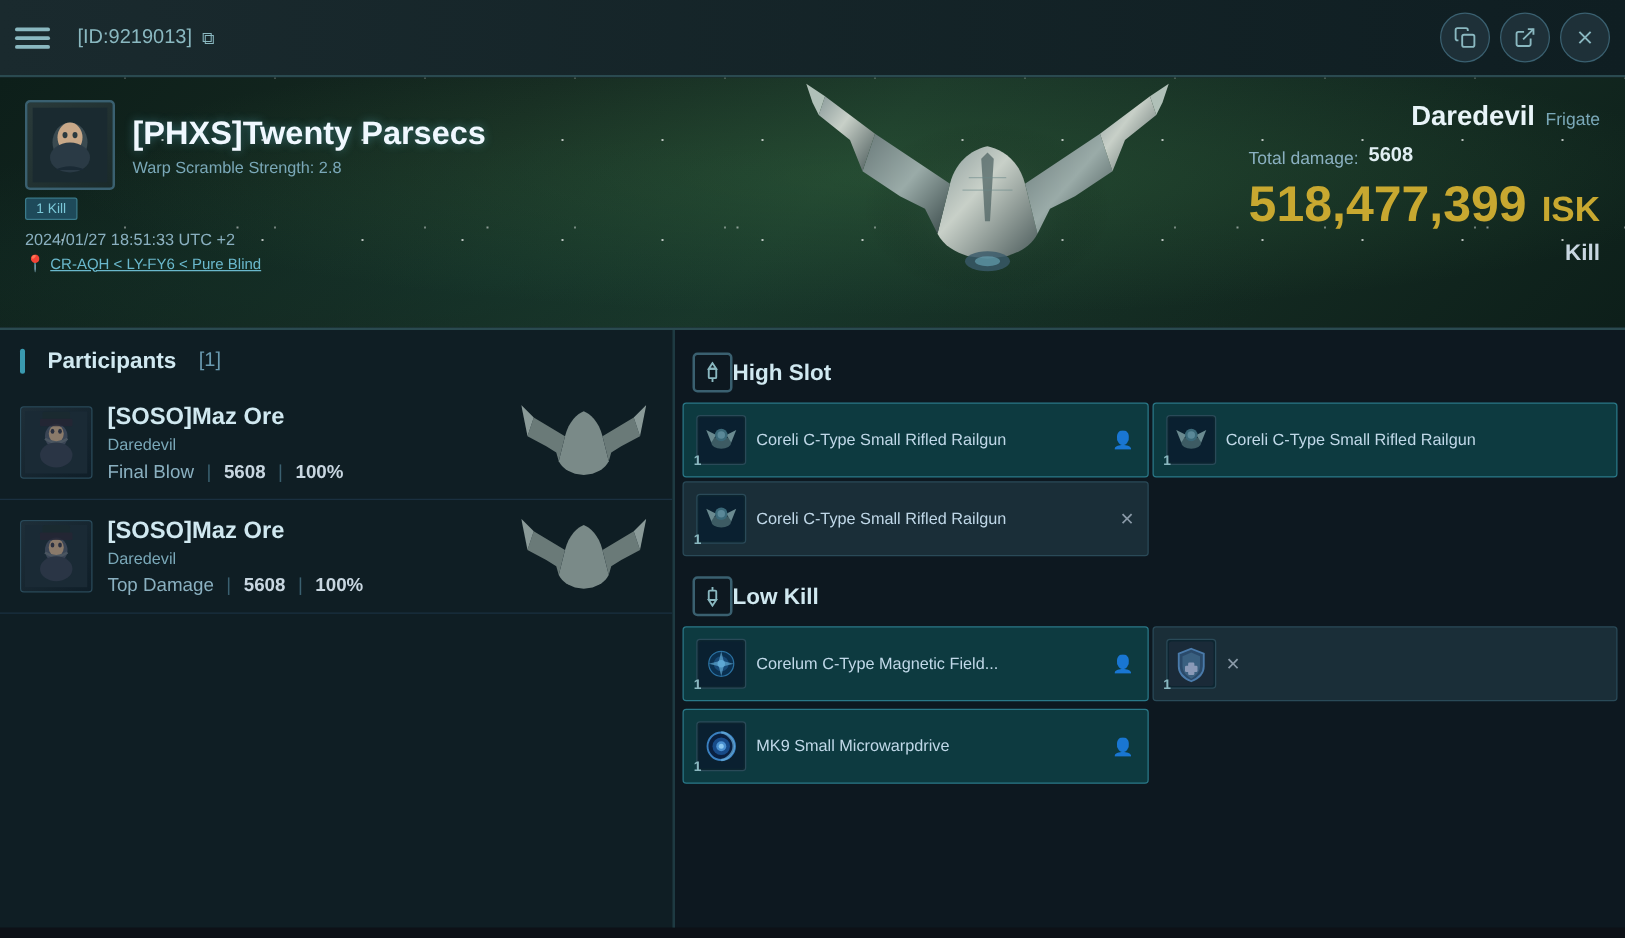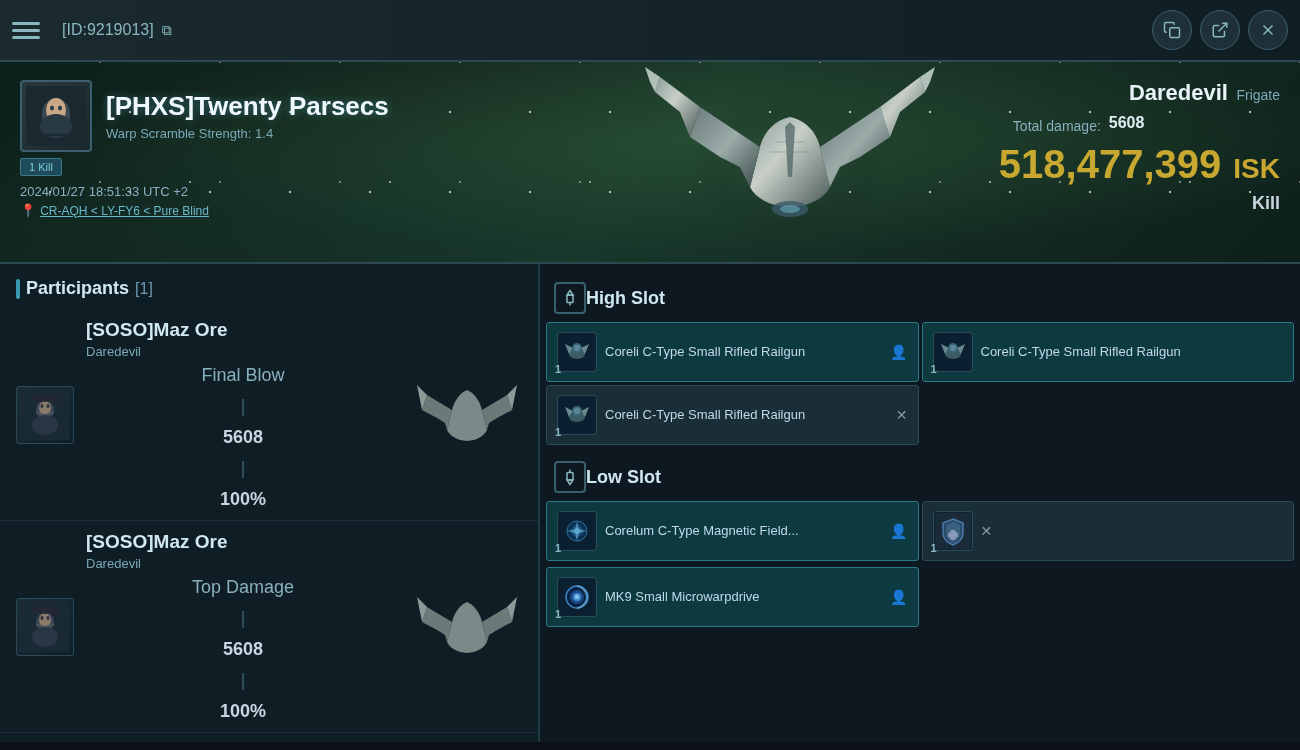--- a/index.html
+++ b/index.html
@@ -212,21 +212,20 @@
       font-size: 16px;
       font-weight: 700;
       color: #e0eef2;
     }
     .hero-isk {
       font-size: 40px;
       font-weight: 700;
       color: #c8a830;
       margin-top: 6px;
       line-height: 1;
-      margin-left: 12px;
     }
     .hero-isk-label {
       font-size: 28px;
       font-weight: 700;
       color: #c8a830;
       margin-left: 6px;
     }
     .hero-result {
       font-size: 18px;
       font-weight: 700;
@@ -244,21 +243,21 @@
     .participants-panel {
       width: 540px;
       background: #0f1e24;
       border-right: 2px solid #1e3a42;
       overflow-y: auto;
       padding-bottom: 8px;
     }
     .section-header {
       display: flex;
       align-items: center;
-      gap: 6px;
+      gap: 18px;
       padding: 14px 16px 10px;
     }
     .section-header-bar {
       width: 4px;
       height: 20px;
       background: #3a9ab0;
       border-radius: 2px;
     }
     .section-header-title {
       font-size: 18px;
@@ -298,23 +297,22 @@
     .participant-ship {
       font-size: 13px;
       color: #7aa8b8;
       margin-top: 3px;
     }
     .participant-stats {
       display: flex;
       align-items: center;
       gap: 10px;
       margin-top: 6px;
-      font-size: 18px;
+      font-size: 15px;
       color: #8ab0c0;
-      flex-direction: column;
     }
     .participant-stats .stat-divider { color: #3a6070; }
     .participant-stats .stat-value { color: #c8d6e0; font-weight: 600; }
     .participant-ship-img {
       width: 110px;
       height: 70px;
       display: flex;
       align-items: center;
       justify-content: center;
       flex-shrink: 0;
@@ -460,21 +458,21 @@
           <ellipse cx="30" cy="24" rx="10" ry="12" fill="#c8a888"></ellipse>
           <ellipse cx="26" cy="22" rx="2" ry="2.5" fill="#2a3a40"></ellipse>
           <ellipse cx="34" cy="22" rx="2" ry="2.5" fill="#2a3a40"></ellipse>
           <path d="M24 30 Q30 33 36 30" stroke="#8a5a4a" stroke-width="1.5" fill="none"></path>
           <ellipse cx="30" cy="40" rx="16" ry="12" fill="#2a3a45"></ellipse>
           <path d="M18 50 Q30 44 42 50" fill="#1a2a35"></path>
         </svg>
       </div>
       <div class="hero-player-info">
         <div class="hero-player-name">[PHXS]Twenty Parsecs</div>
-        <div class="hero-player-sub">Warp Scramble Strength: 1.4</div>
+        <div class="hero-player-sub">Warp Scramble Strength: 2.8</div>
       </div>
     </div>
     <div class="hero-kill-badge">1 Kill</div>
     <div class="hero-date">2024/01/27 18:51:33 UTC +2</div>
     <div class="hero-location">
       <span class="pin-icon">📍</span>
       <a>CR-AQH &lt; LY-FY6 &lt; Pure Blind</a>
     </div>
   </div>
 
@@ -520,21 +518,21 @@
       <line x1="135" y1="85" x2="165" y2="85" stroke="#6a8888" stroke-width="1" opacity="0.5"></line>
       <line x1="130" y1="95" x2="170" y2="95" stroke="#6a8888" stroke-width="1" opacity="0.5"></line>
     </svg>
   </div>
 
   <div class="hero-right">
     <div>
       <span class="hero-ship-name">Daredevil</span>
       <span class="hero-ship-type">Frigate</span>
     </div>
-    <div style="display:flex; align-items:center; gap:8px; margin-top:6px;margin-left:26px;">
+    <div style="display:flex; align-items:flex-end; gap:8px; margin-top:6px;">
       <span class="hero-damage-label">Total damage:</span>
       <span class="hero-damage-value">5608</span>
     </div>
     <div style="display:flex; align-items:baseline; gap:6px; margin-top:4px;">
       <span class="hero-isk">518,477,399</span>
       <span class="hero-isk-label">ISK</span>
     </div>
     <div class="hero-result">Kill</div>
   </div>
 </div>
@@ -689,21 +687,21 @@
     </div>
 
     <div class="slot-section-header">
       <div class="slot-section-icon">
         <svg width="18" height="18" viewBox="0 0 24 24" fill="none" stroke="#8ab8c0" stroke-width="2">
           <path d="M12 22L8 16H16L12 22Z"></path>
           <rect x="8" y="6" width="8" height="10" rx="1"></rect>
           <line x1="12" y1="2" x2="12" y2="6"></line>
         </svg>
       </div>
-      <span class="slot-section-title">Low Slot</span>
+      <span class="slot-section-title">Low Kill</span>
     </div>
 
     <div class="slot-row">
 
       <div class="slot-item active-teal">
         <div class="slot-item-icon">
           <svg viewBox="0 0 36 36" width="36" height="36">
             <rect width="36" height="36" fill="#0a2030" rx="3"></rect>
             <circle cx="18" cy="18" r="10" fill="#0a3050" stroke="#2a70a0" stroke-width="1"></circle>
             <circle cx="18" cy="18" r="6" fill="#1a5080" opacity="0.8"></circle>

